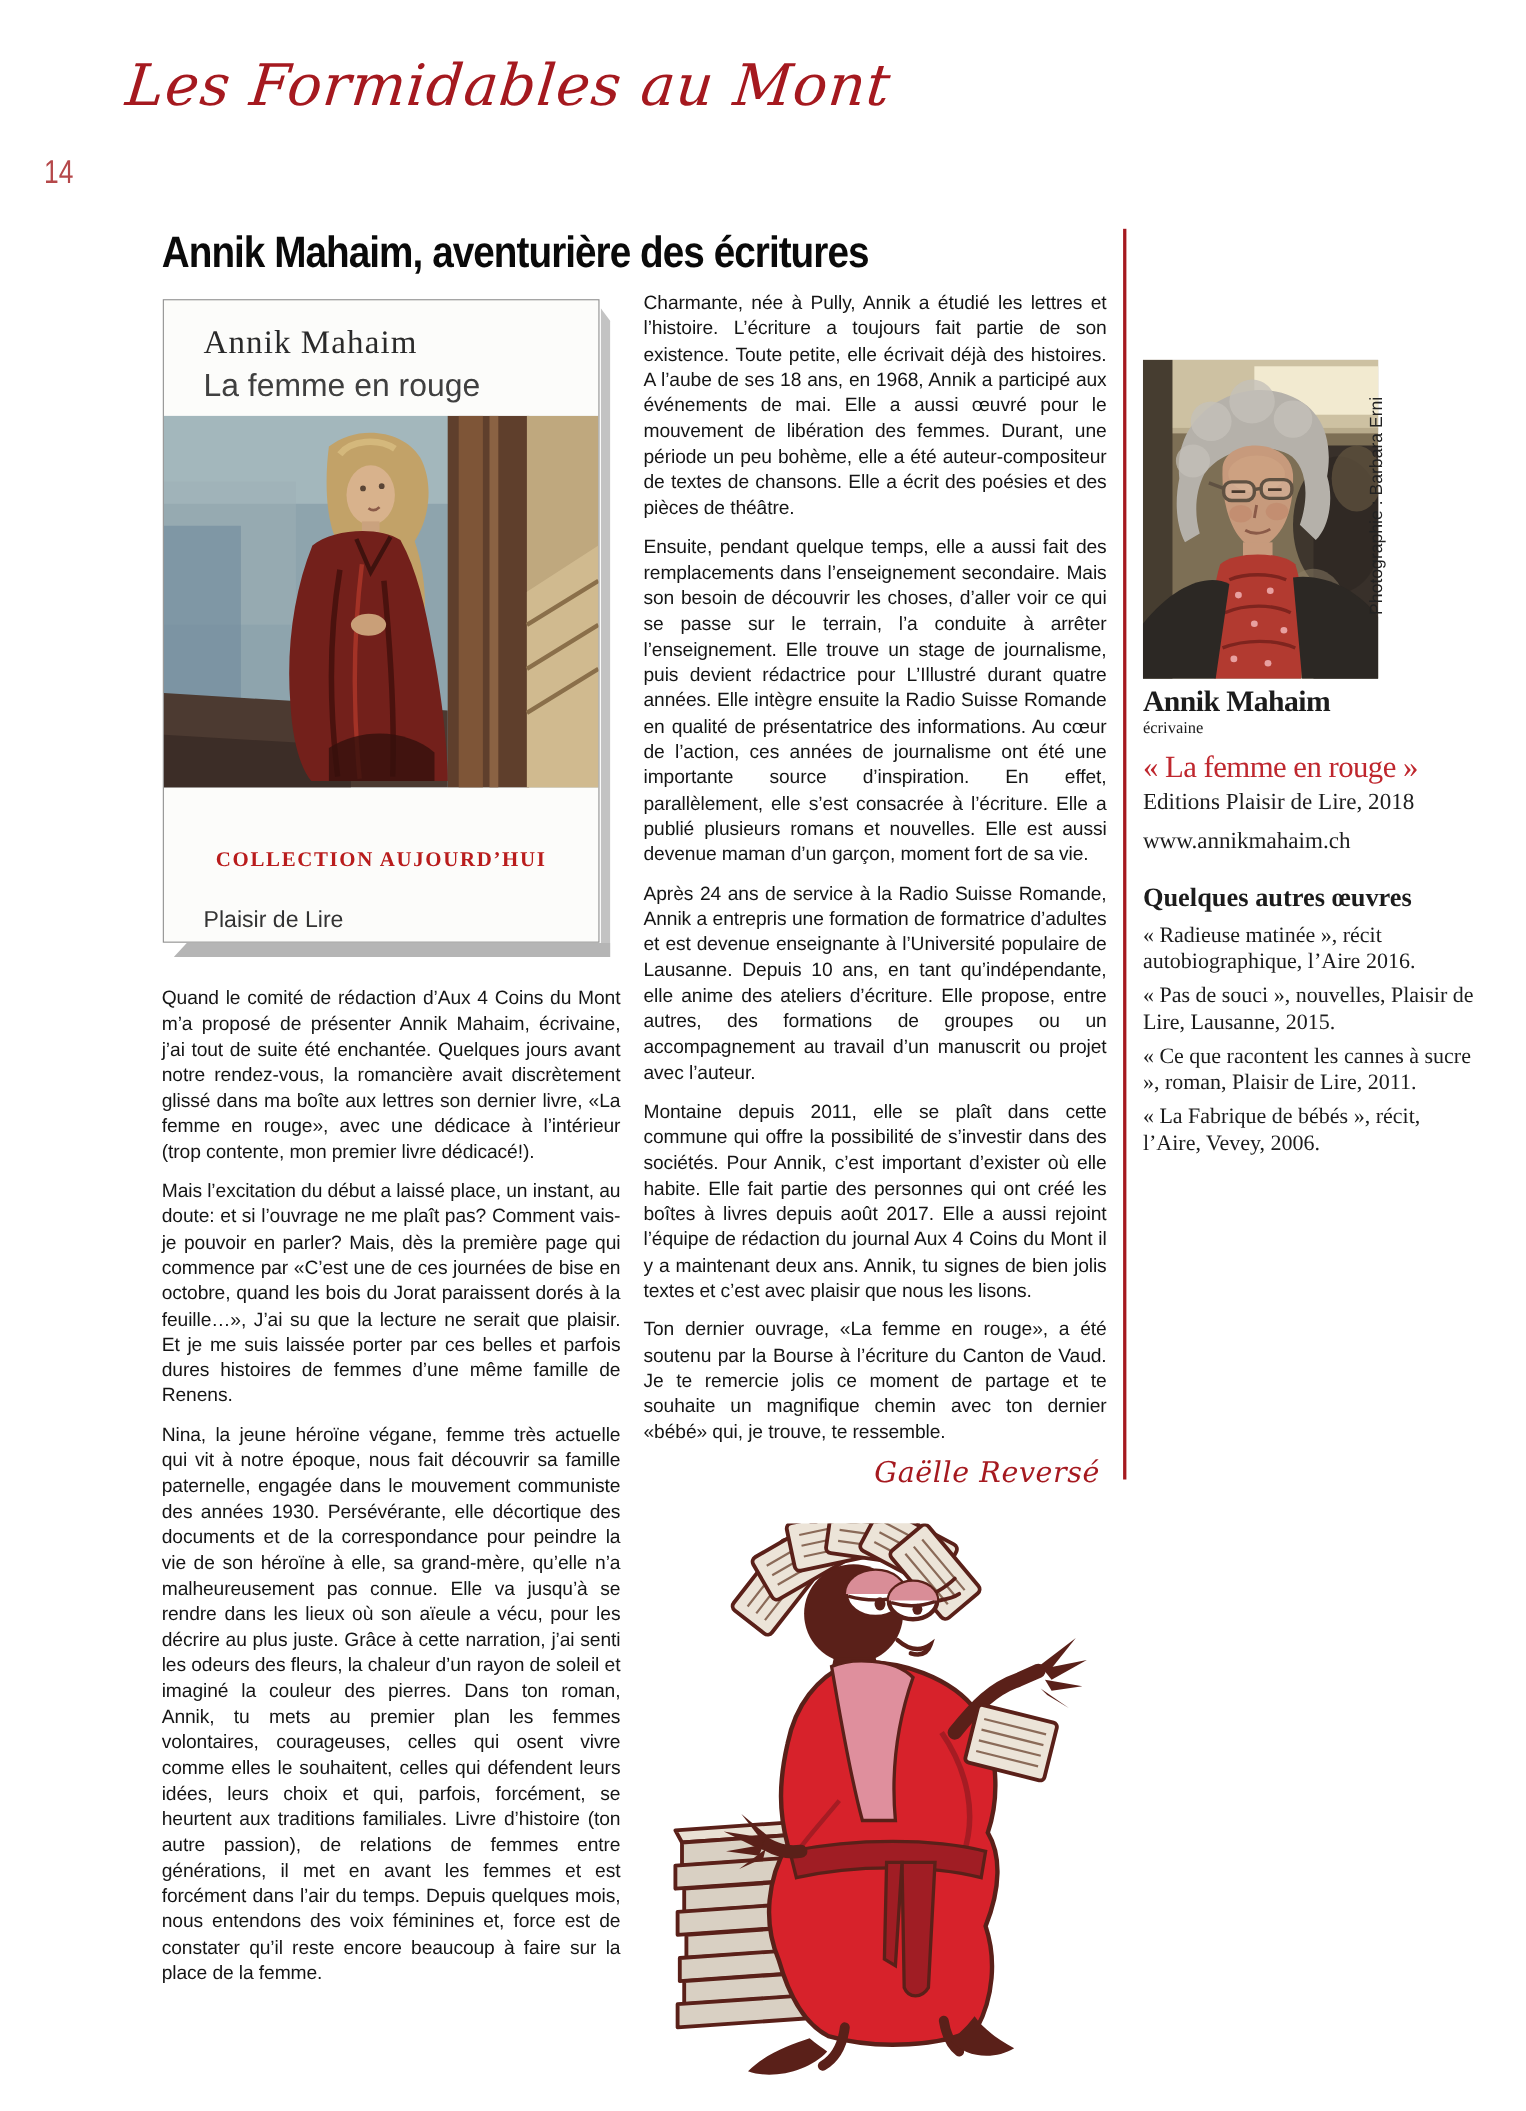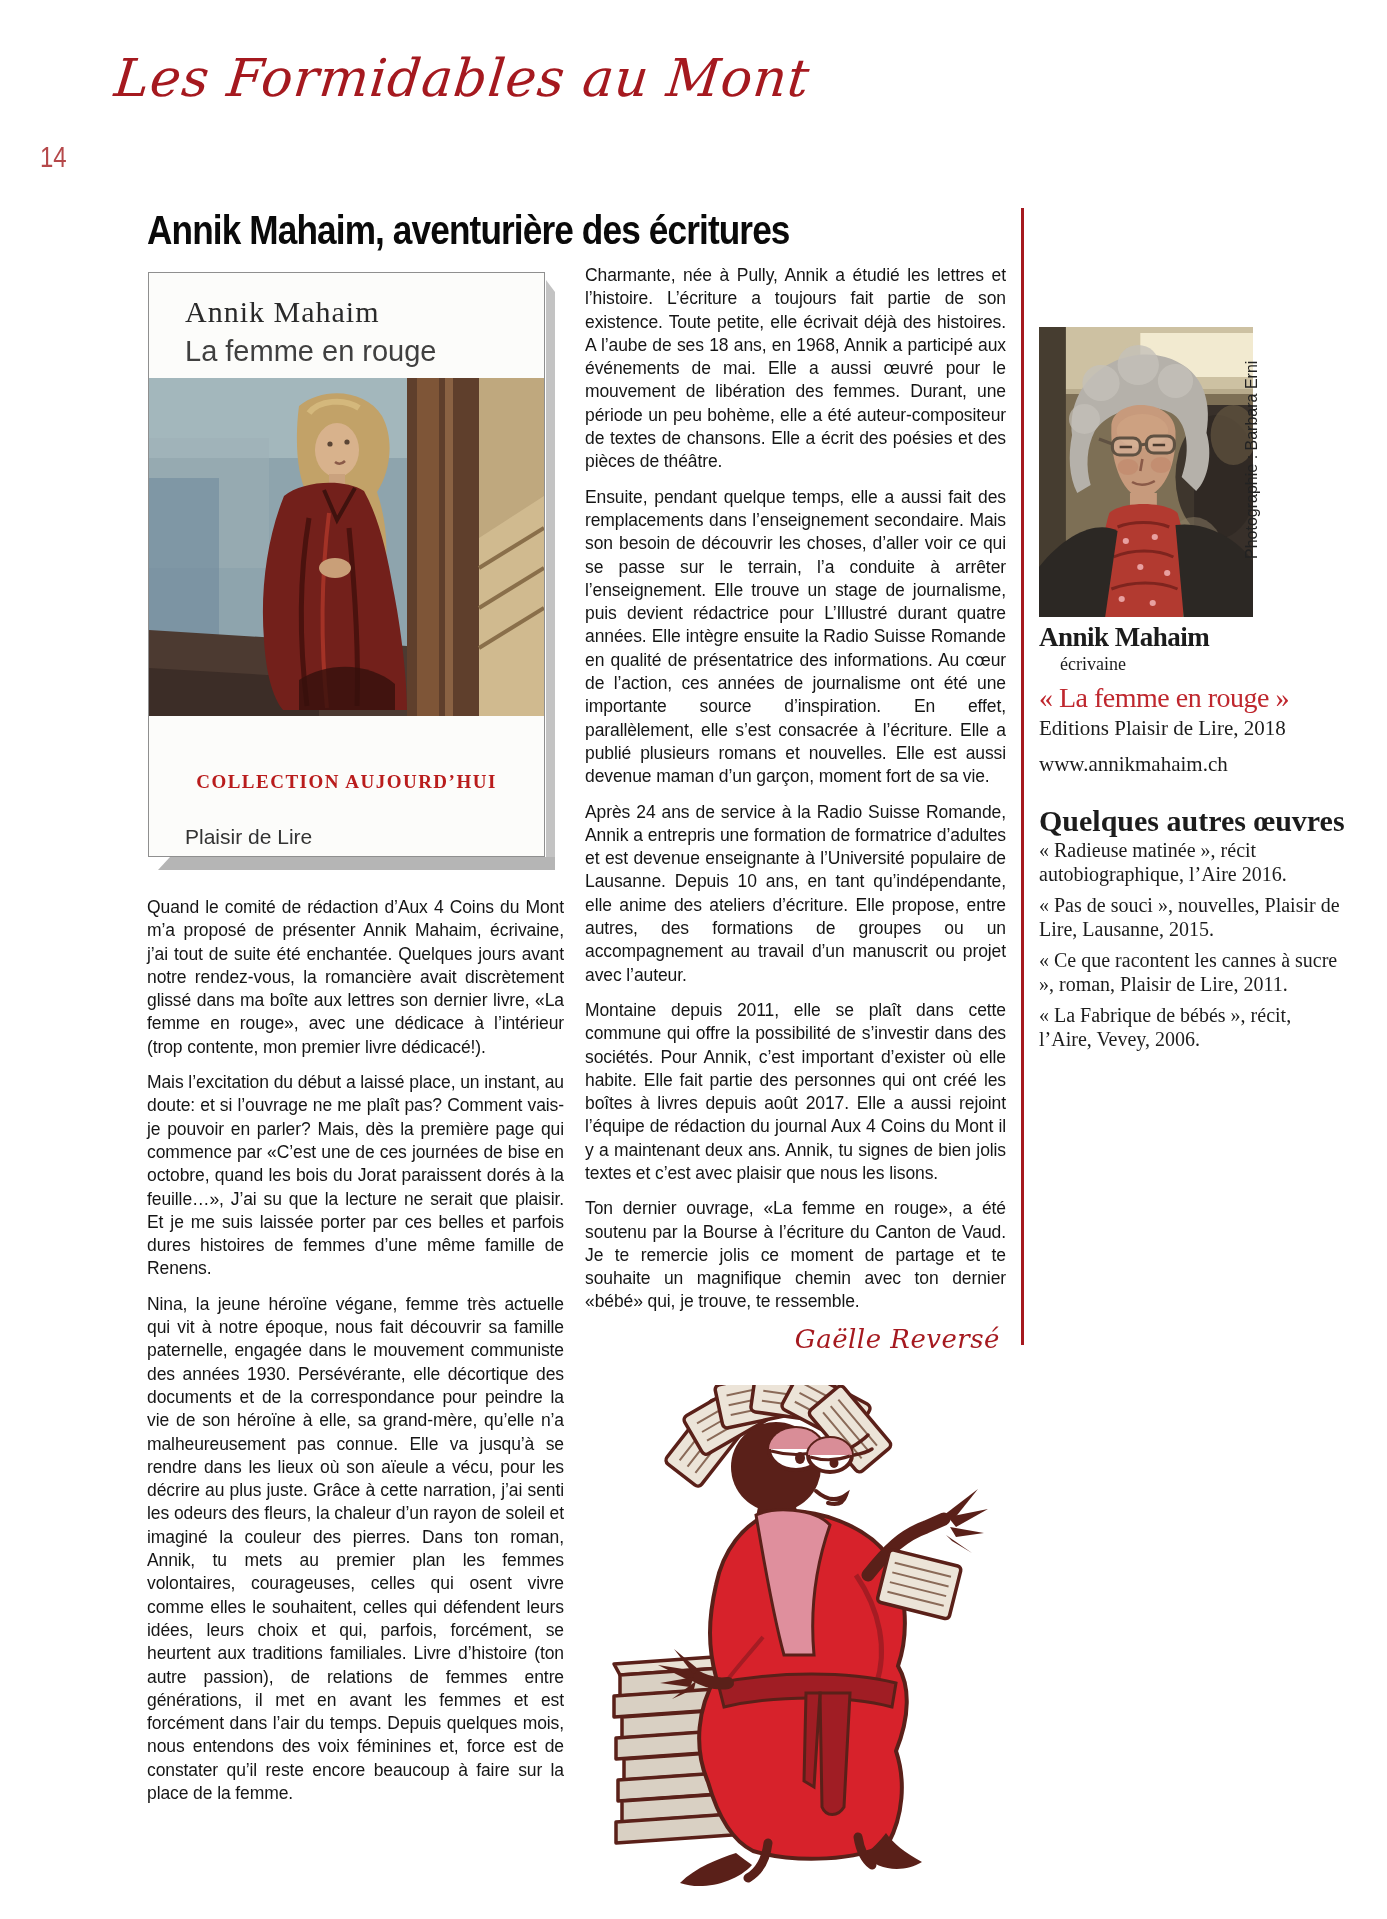--- a/index.html
+++ b/index.html
@@ -72,25 +72,25 @@
   
   .portrait { left:1039px; top:327px; width:214px; height:290px; }
   .photo-credit-box { left:1261px; top:327px; width:20px; height:232px; }
   .photo-credit-box span {
     position:absolute; left:0; bottom:0; transform-origin:0 100%;
     transform:rotate(-90deg); white-space:nowrap;
     font-size:16px; color:#222222;
   }
   .sb { font-family:"Liberation Serif", serif; color:#1c1c1c; white-space:nowrap; }
   .sb-name  { left:1039px; top:622px; font-size:27px; font-weight:bold; letter-spacing:-0.5px; }
-  .sb-role  { left:1039px; top:654px; font-size:18px;margin-left:21px; }
+  .sb-role  { left:1039px; top:654px; font-size:15px; }
   .sb-title { left:1039px; top:682px; font-size:28px; font-weight:normal; color:#bf272e; letter-spacing:-0.5px; }
   .sb-pub   { left:1039px; top:716px; font-size:21px; }
   .sb-web   { left:1039px; top:752px; font-size:21px; }
-  .sb-works-head { left:1039px; top:804px; font-size:30px; font-weight:bold; }
+  .sb-works-head { left:1039px; top:804px; font-size:24px; font-weight:bold; }
   .sb-works { left:1039px; top:838px; width:308px; white-space:normal; }
   .sb-works .work {
     font-family:Liberation Serif, serif; font-size:20px; line-height:24px;
     color:#1c1c1c; margin-bottom:7px;
   }
 
   .mascot { left:558px; top:1385px; width:482px; height:532px; }
 </style>
 </head>
 <body>

